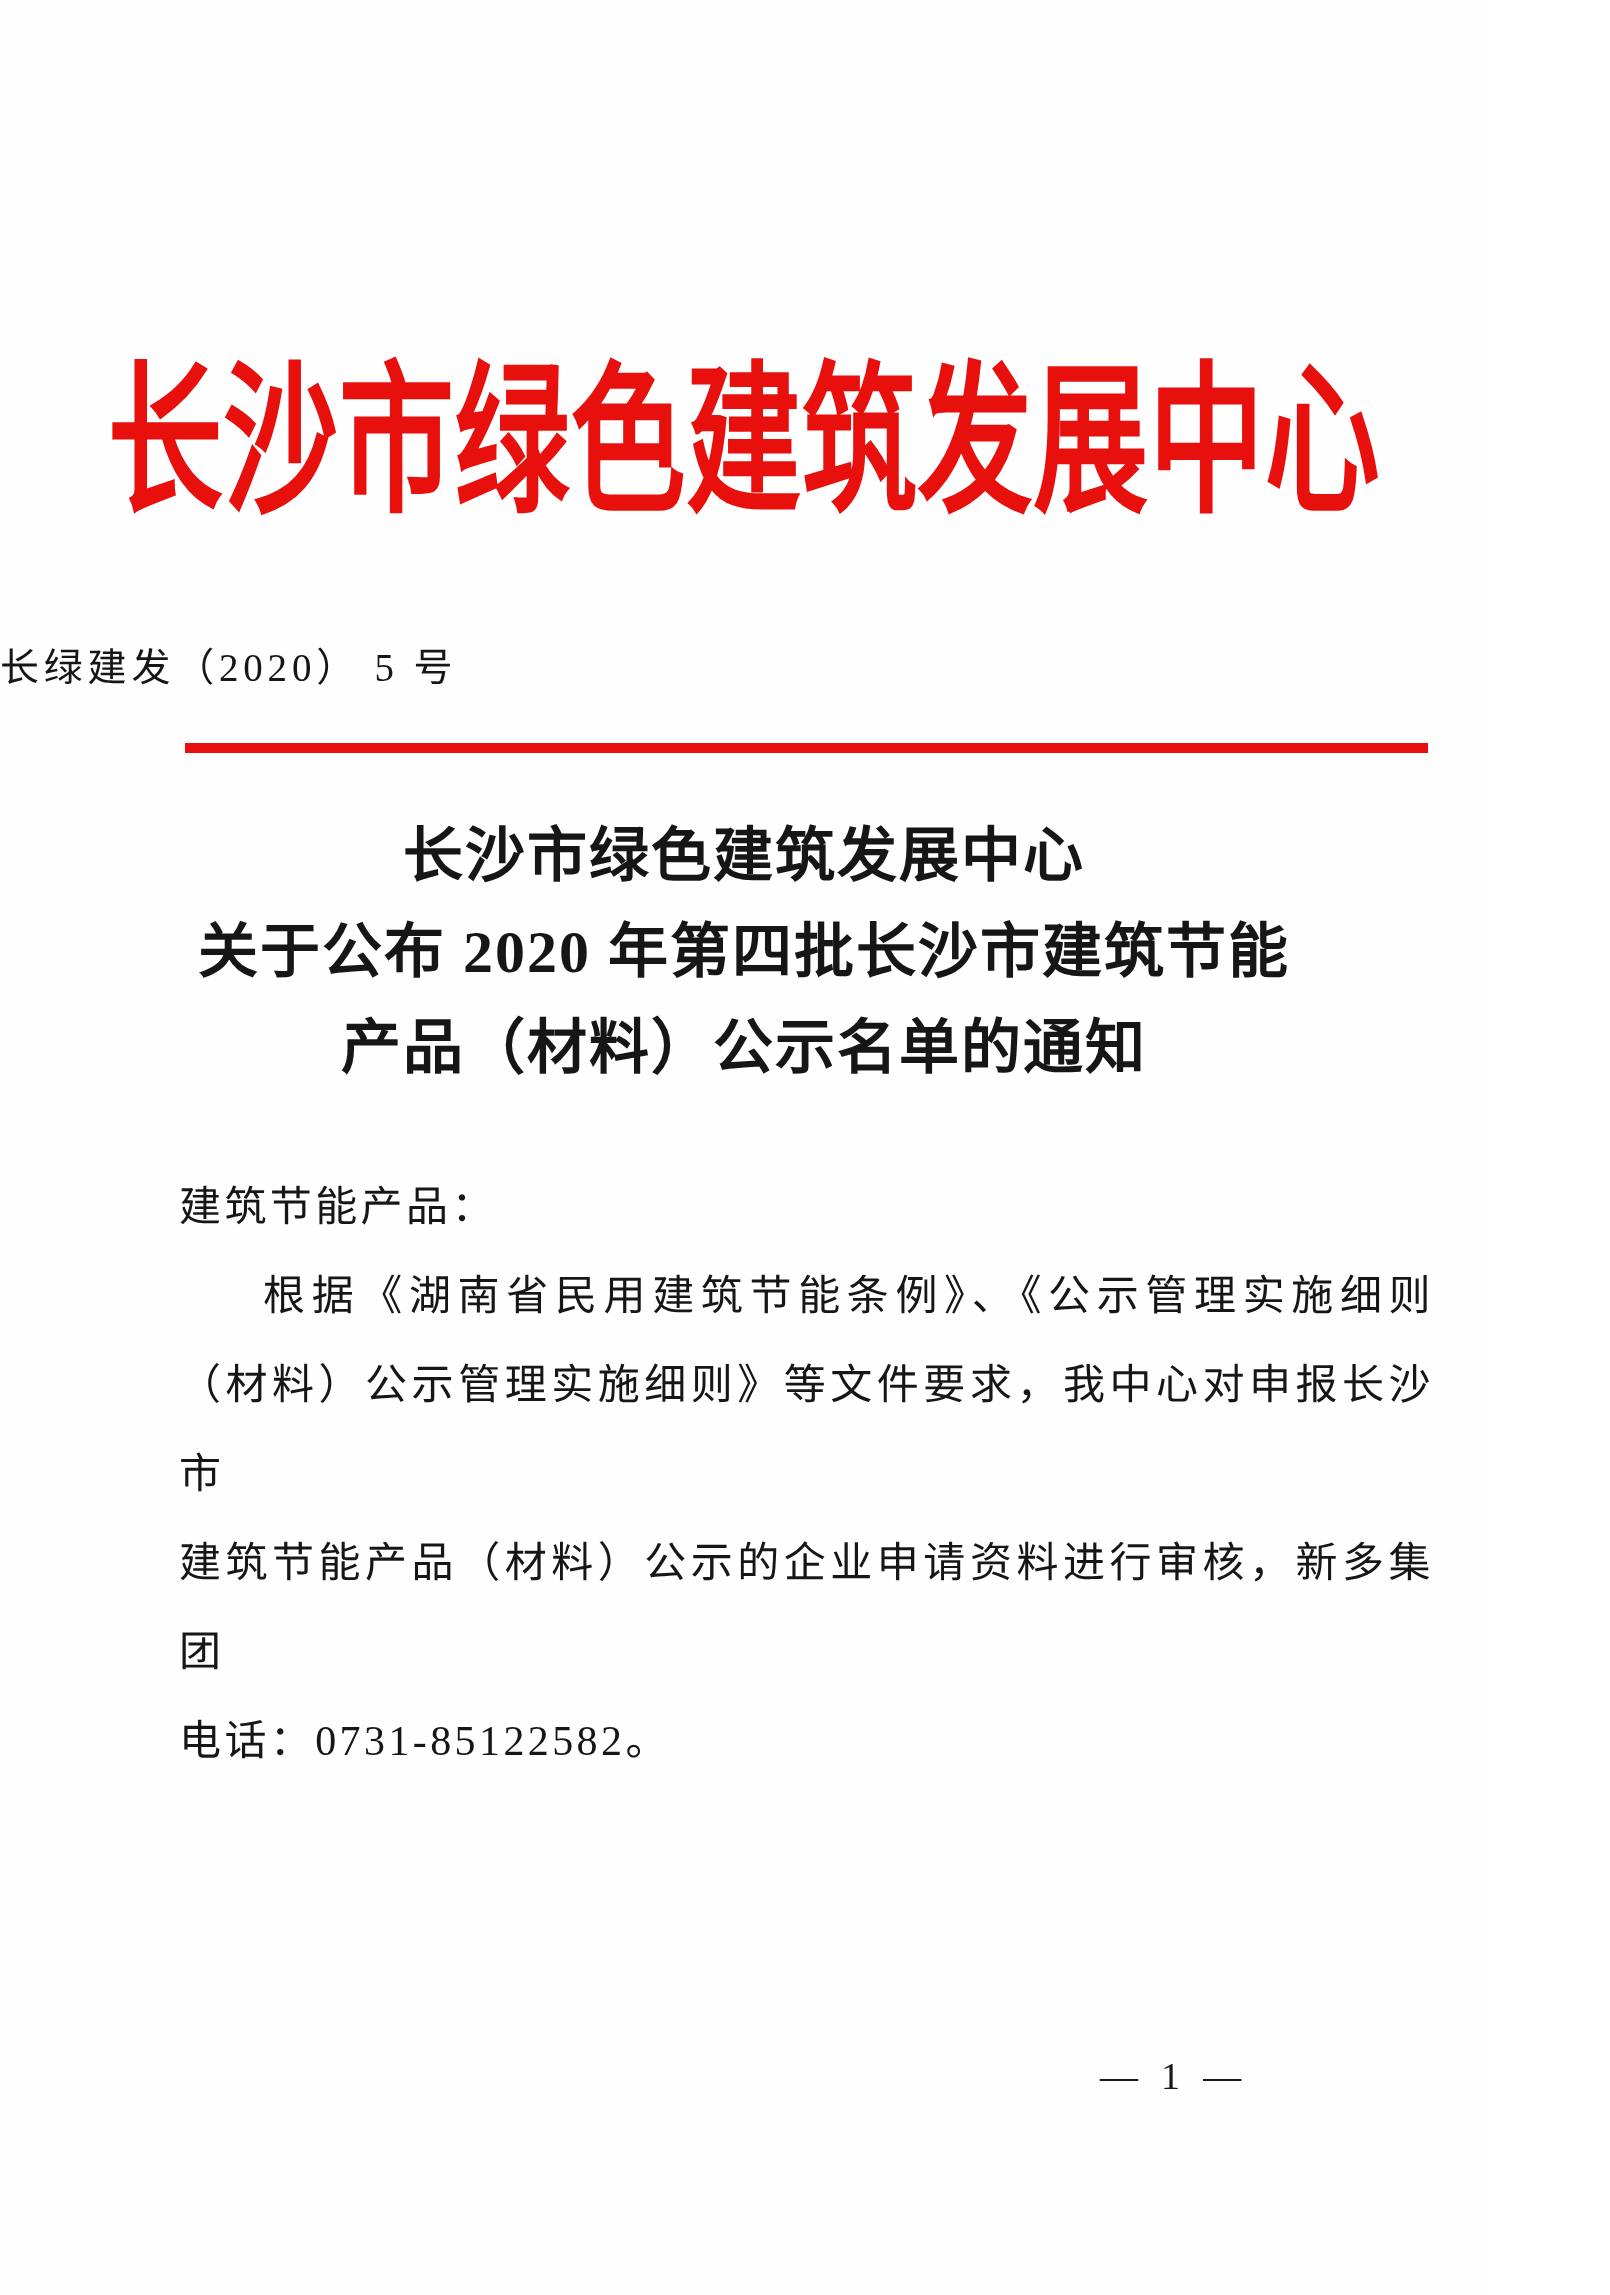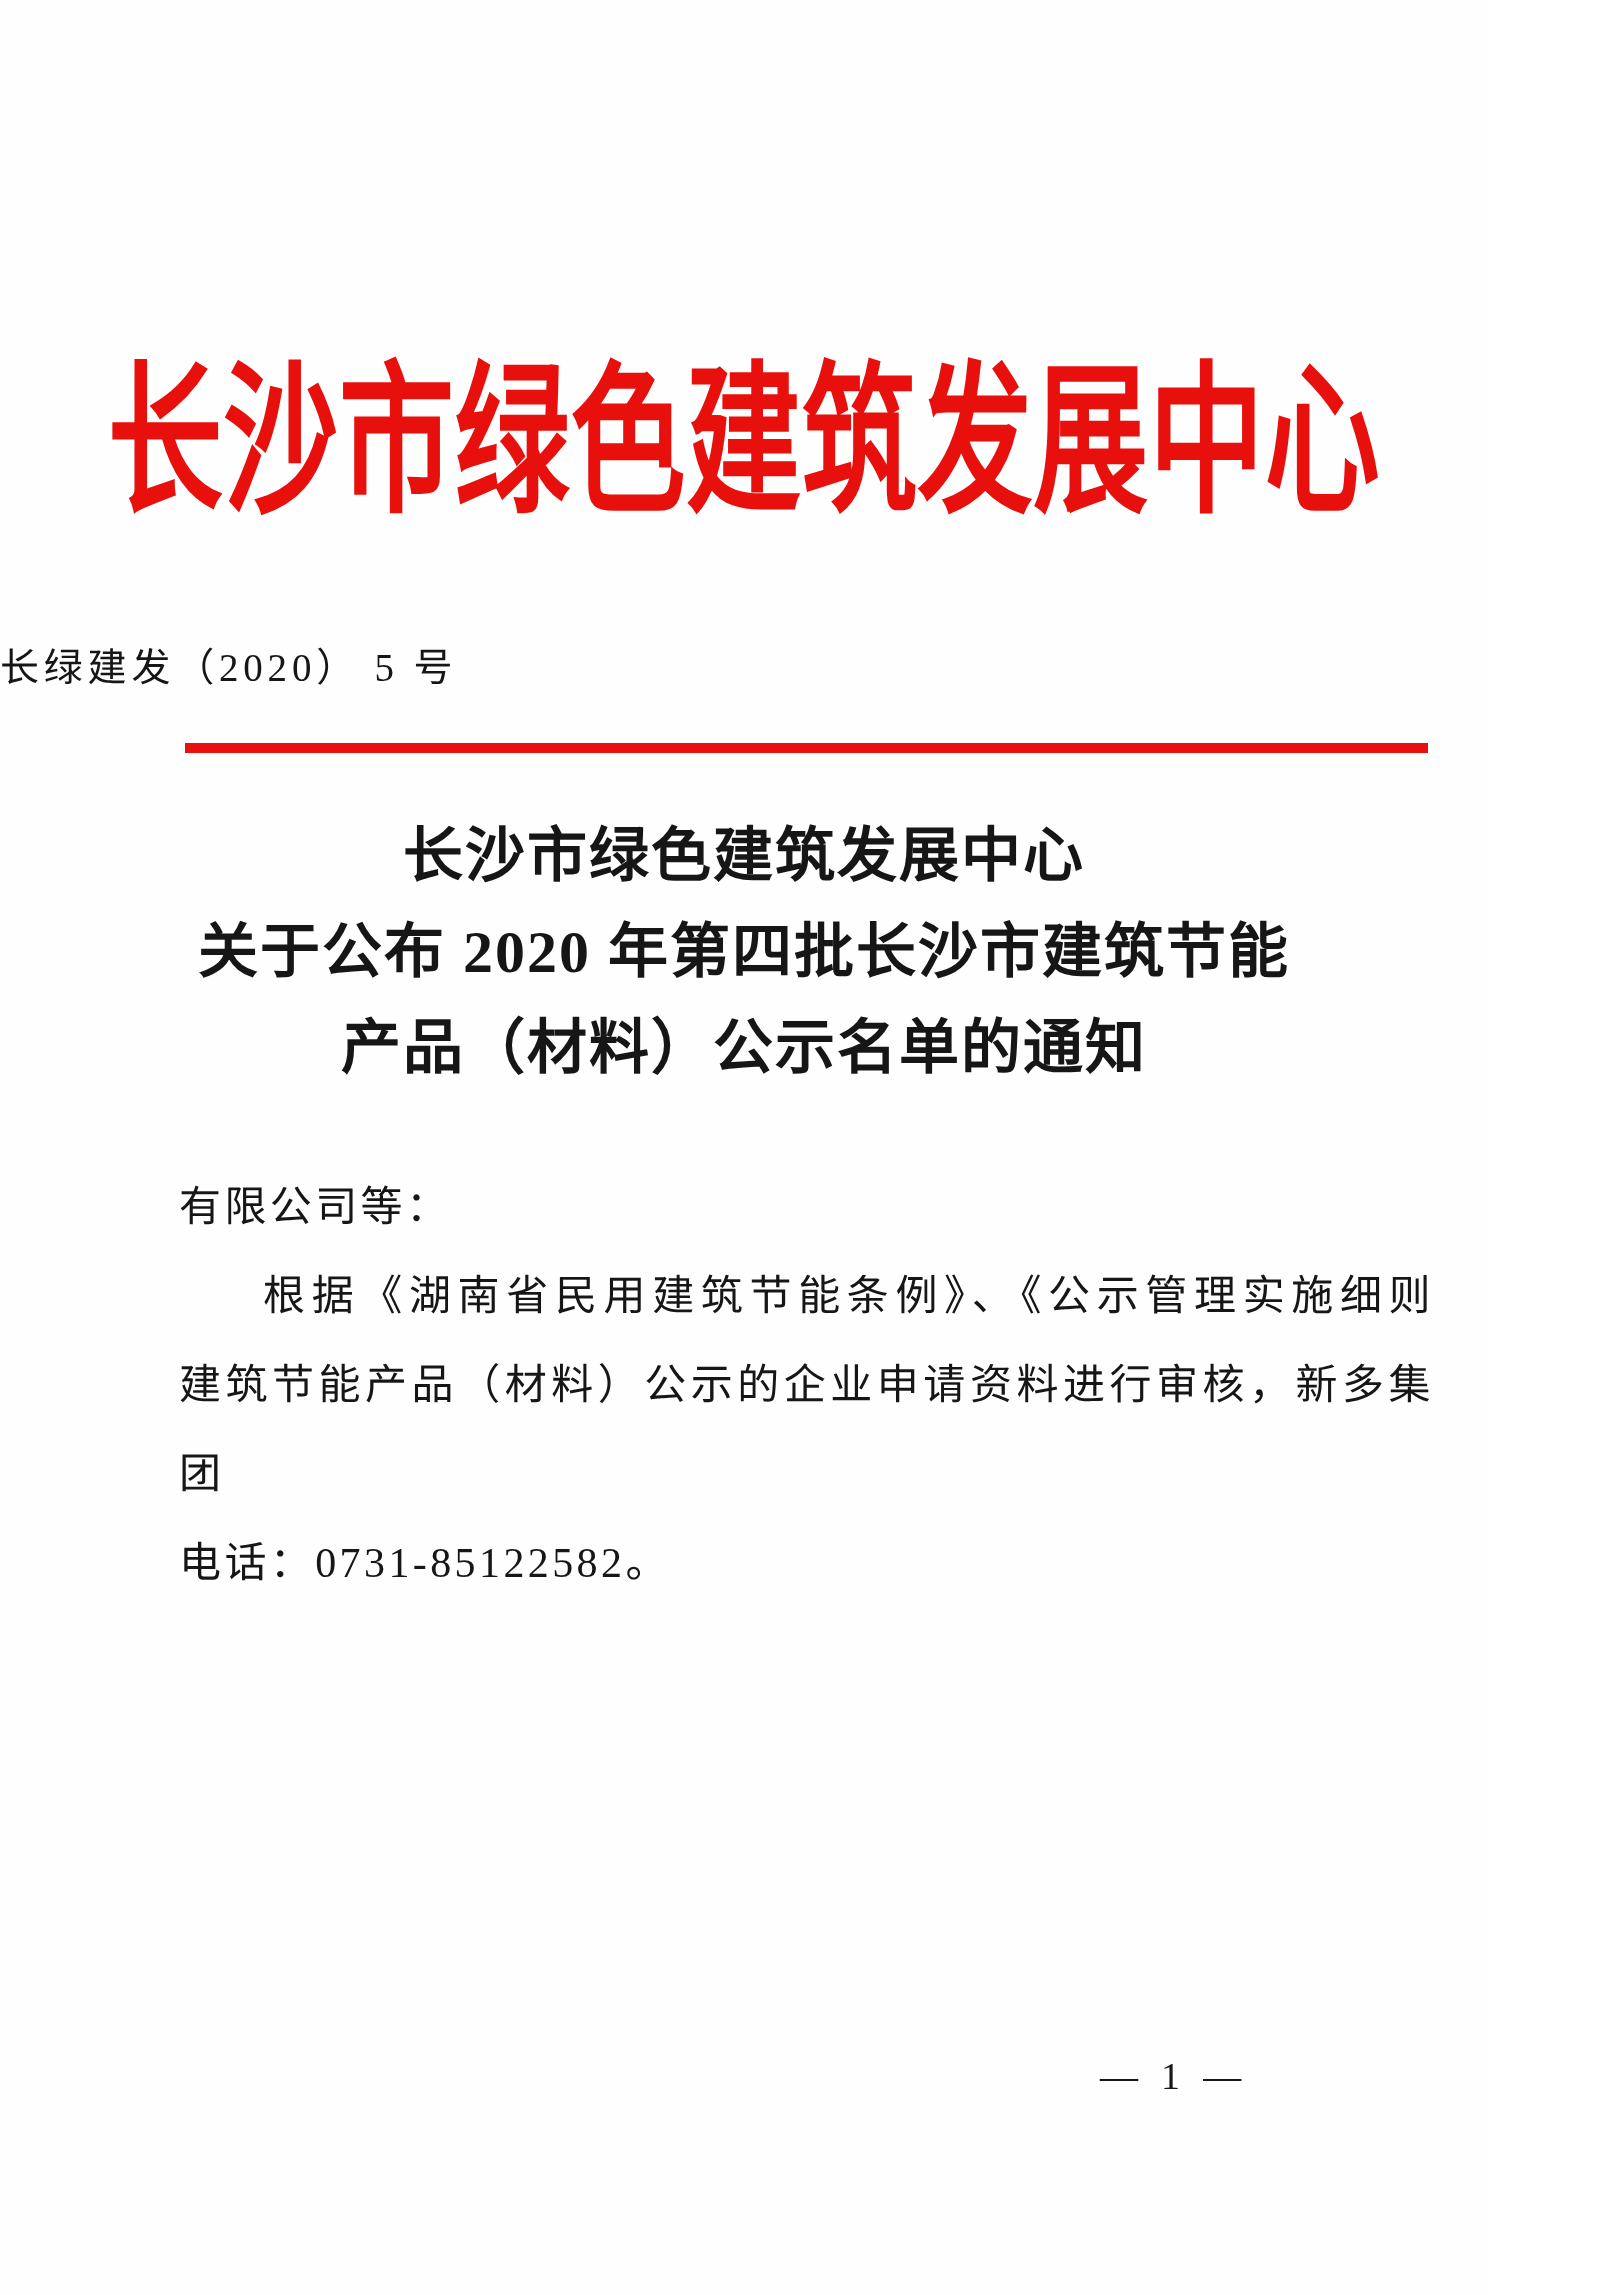--- a/index.html
+++ b/index.html
@@ -117,22 +117,23 @@
 
   <div class="red-rule"></div>
 
   <div class="doc-title">
     <div>长沙市绿色建筑发展中心</div>
     <div>关于公布 2020 年第四批长沙市建筑节能</div>
     <div>产品（材料）公示名单的通知</div>
   </div>
 
   <div class="body-text">
-    <div class="line">有限公司等：</div>
+    <div class="line">建筑节能产品：</div>
     <div class="line full indent">根据《湖南省民用建筑节能条例》、《公示管理实施细则</div>
+    <div class="line full">（材料）公示管理实施细则》等文件要求，我中心对申报长沙市</div>
     <div class="line full">建筑节能产品（材料）公示的企业申请资料进行审核，新多集团</div>
     <div class="line">电话：0731-85122582。</div>
   </div>
 
   <div class="page-number">— 1 —</div>
 
 </div>
 
 
 </body></html>

